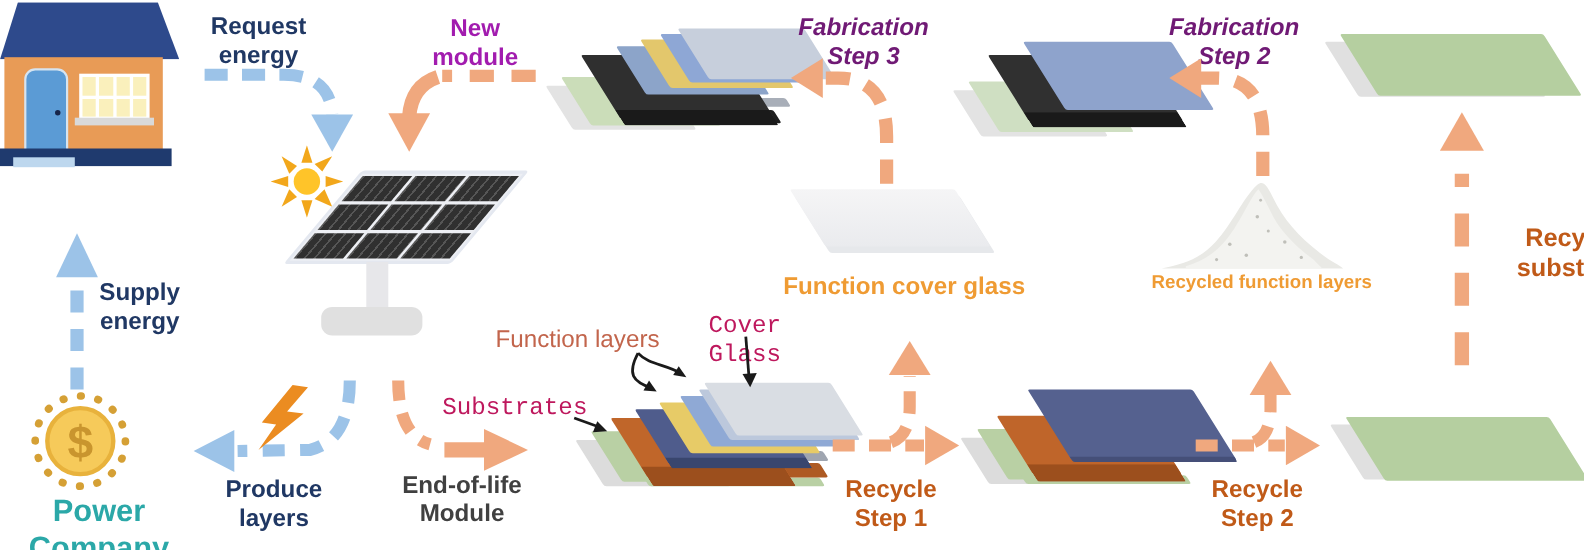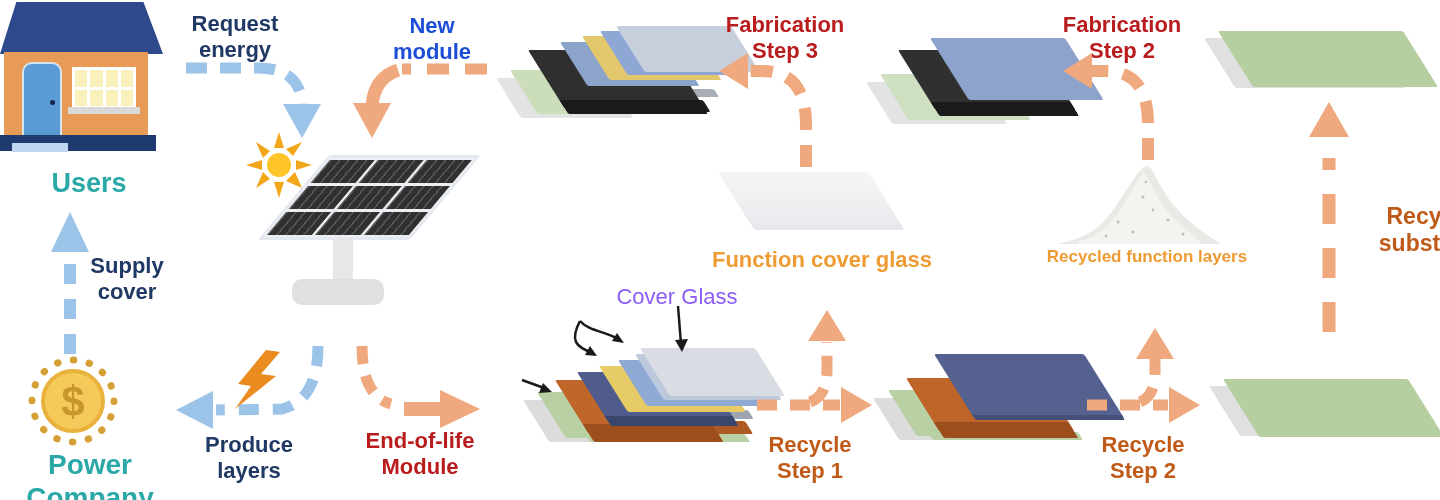--- a/index.html
+++ b/index.html
@@ -1,27 +1,27 @@
 <!DOCTYPE html>
 <html><head>
 <meta charset="utf-8">
 <style>
   html,body{margin:0;padding:0;background:#fff;}
   .canvas{position:relative;width:1440px;height:500px;background:#ffffff;overflow:hidden;
           font-family:"Liberation Sans",sans-serif;}
   .lbl{position:absolute;font-weight:bold;white-space:pre-line;text-align:center;line-height:1.18;}
   .navy{color:#203864;}
-  .fabblue{color:#b91c1c;}
+  .fabblue{color:#701a75;font-style:italic;}
   .teal{color:#2BA8A8;}
-  .orange{color:#1d4ed8;}
+  .orange{color:#a21caf;}
   .strongorange{color:#EF9B33;}
   .dkorange{color:#C05A18;}
-  .maroon{color:#b91c1c;}
+  .maroon{color:#404040;}
   .salmon{color:#C2654C;font-weight:normal;}
-  .gray{color:#8b5cf6;font-weight:normal;}
+  .gray{color:#be185d;font-weight:normal;font-family:Liberation Mono, monospace;}
   .sheet{position:absolute;transform:skewX(32deg);transform-origin:top left;border-radius:2px;}
   .abs{position:absolute;}
   #arrows{position:absolute;left:0;top:0;z-index:6;pointer-events:none;}
   .stack{position:absolute;}
 </style>
 </head>
 <body>
 
 <div class="canvas">
 
@@ -227,28 +227,29 @@
   </div>
 
   <div class="lbl navy" style="left:175px;top:11px;width:120px;font-size:22px;">Request
 energy</div>
   <div class="lbl orange" style="left:372px;top:13px;width:120px;font-size:22px;">New
 module</div>
   <div class="lbl fabblue" style="left:715px;top:12px;width:140px;font-size:22px;">Fabrication
 Step 3</div>
   <div class="lbl fabblue" style="left:1052px;top:12px;width:140px;font-size:22px;">Fabrication
 Step 2</div>
-  <div class="lbl teal" style="left:39px;top:168px;width:100px;font-size:27px;">Users</div>
   <div class="lbl navy" style="left:67px;top:253px;width:120px;font-size:22px;">Supply
-cover</div>
+energy</div>
   <div class="lbl strongorange" style="left:702px;top:247px;width:240px;font-size:22px;">Function cover glass</div>
   <div class="lbl strongorange" style="left:1016px;top:247px;width:262px;font-size:17px;">Recycled function layers</div>
   <div class="lbl dkorange" style="left:1352px;top:203px;width:170px;font-size:23px;">Recycled
 substrates</div>
+  <div class="lbl salmon" style="left:445px;top:295px;width:160px;font-size:22px;">Function layers</div>
   <div class="lbl gray" style="left:607px;top:284px;width:140px;font-size:22px;">Cover Glass</div>
+  <div class="lbl gray" style="left:398px;top:358px;width:140px;font-size:22px;">Substrates</div>
   <div class="lbl navy" style="left:189px;top:432px;width:120px;font-size:22px;">Produce
 layers</div>
   <div class="lbl maroon" style="left:350px;top:428px;width:140px;font-size:22px;">End-of-life
 Module</div>
   <div class="lbl dkorange" style="left:750px;top:432px;width:120px;font-size:22px;">Recycle
 Step 1</div>
   <div class="lbl dkorange" style="left:1083px;top:432px;width:120px;font-size:22px;">Recycle
 Step 2</div>
   <div class="lbl teal" style="left:-10px;top:448px;width:200px;font-size:28px;">Power Company</div>
 

